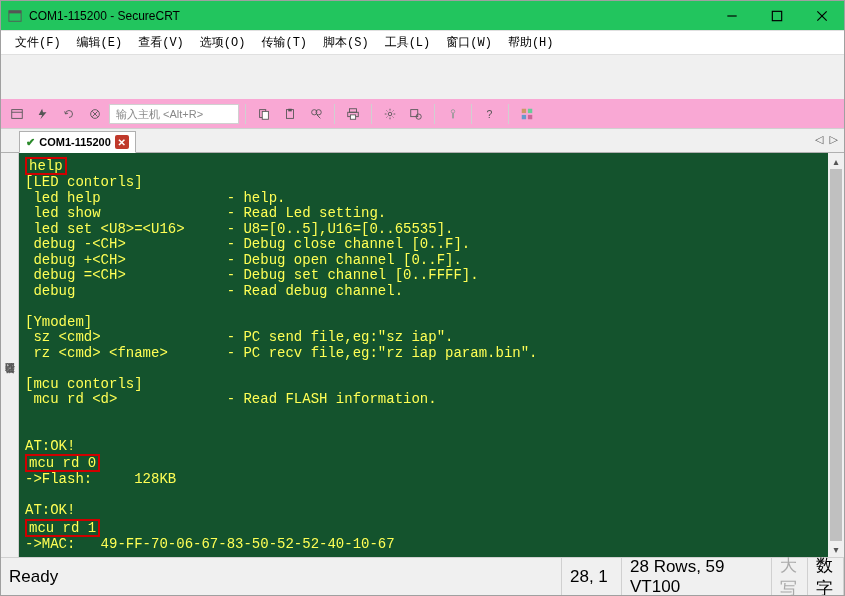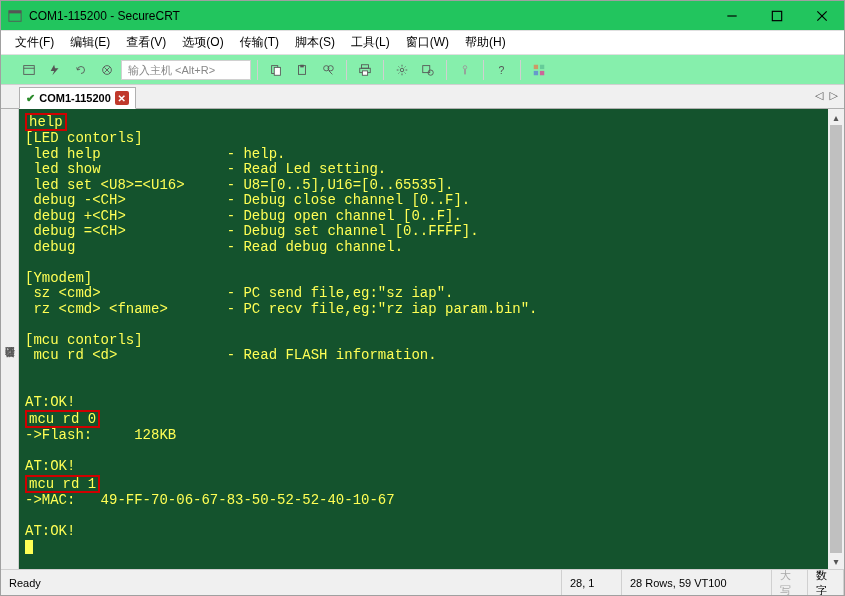--- a/index.html
+++ b/index.html
@@ -27,30 +27,32 @@
 .winbtns { display: flex; }
 .winbtn { width: 45px; height: 30px; display: flex; align-items: center; justify-content: center; color: #000; }
 .menubar {
   height: 24px;
   background: #fff;
   display: flex;
   align-items: center;
   padding-left: 8px;
   gap: 4px;
   border-bottom: 1px solid #e0e0e0;
+  font-family: Liberation Mono, monospace;
 }
 .menuitem { padding: 2px 6px; font-size: 12px; color: #000; cursor: default; }
 .toolbar {
   height: 30px;
-  background: #86efac;
-  display: flex;
-  align-items: center;
-  padding-left: 16px;
+  background: #f9a8d4;
+  display: flex;
+  align-items: center;
+  padding-left: 4px;
   gap: 2px;
   border-bottom: 1px solid #d0d0d0;
+  margin-top: 44px;
 }
 .tbtn { width: 24px; height: 24px; display: flex; align-items: center; justify-content: center; color: #555; border-radius: 2px; }
 .tsep { width: 1px; height: 20px; background: #d0d0d0; margin: 0 4px; }
 .thost { flex: 0 0 auto; font-size: 11px; color: #888; padding: 2px 6px; border: 1px solid #d0d0d0; width: 130px; height: 20px; background: #fff; }
 .tabbar {
   height: 24px;
   background: #f0f0f0;
   display: flex;
   align-items: flex-end;
   padding-left: 18px;
@@ -103,26 +105,26 @@
   color: #ffff55;
   padding: 4px 6px;
   white-space: pre;
 }
 .term .box { border: 2px solid #d00000; padding: 0 2px; display: inline-block; line-height: 14px; }
 .cursor { display: inline-block; width: 8px; height: 14px; background: #ffff55; vertical-align: text-bottom; }
 .scrollbar { position: absolute; right: 0; top: 0; bottom: 0; width: 16px; background: #f0f0f0; }
 .scrollbar .thumb { position: absolute; left: 2px; right: 2px; background: #c0c0c0; }
 .scrollbar .arrow { position: absolute; left: 0; right: 0; height: 16px; display: flex; align-items: center; justify-content: center; font-size: 10px; color: #555; background: #f0f0f0; }
 .statusbar {
-  height: 26px;
+  height: 38px;
   background: #f0f0f0;
   border-top: 1px solid #d0d0d0;
   display: flex;
   align-items: center;
-  font-size: 11px;
+  font-size: 17px;
   color: #000;
 }
 .statusbar .cell { padding: 0 8px; border-right: 1px solid #d0d0d0; height: 100%; display: flex; align-items: center; }
 .statusbar .cell.first { flex: 1; }
 svg { width: 14px; height: 14px; }
 </style>
 </head>
 <body>
 
 <div class="titlebar">

